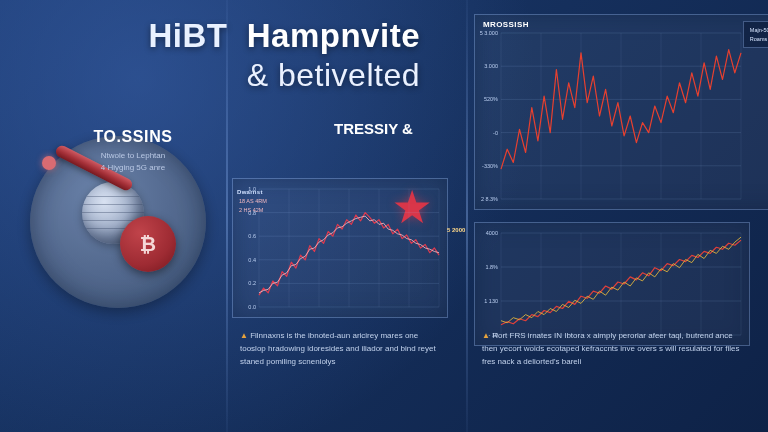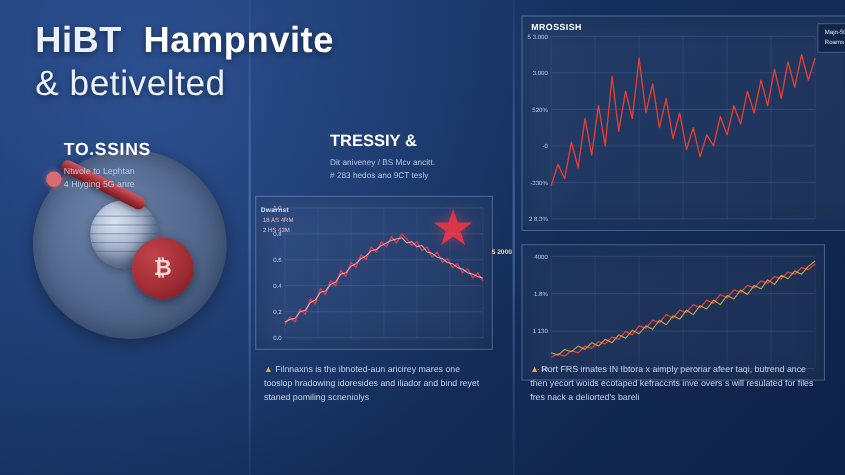--- a/index.html
+++ b/index.html
@@ -15,24 +15,25 @@
       radial-gradient(circle at 18% 18%, rgba(60,100,175,0.55) 0%, rgba(24,52,110,0) 55%),
       linear-gradient(135deg,#1b3a70 0%, #16315f 40%, #0e2247 100%);
   }
   .vline {
     position:absolute; top:0; bottom:0; width:2px;
     background:linear-gradient(to bottom, rgba(140,180,255,0.05), rgba(150,190,255,0.35), rgba(140,180,255,0.05));
   }
 
   
   .headline {
-    position:absolute; left:32px; top:16px; width:400px;
+    position:absolute; left:20px; top:16px; width:400px;
     color:#ffffff; font-size:33px; font-weight:bold; letter-spacing:0.5px;
     text-shadow:0 2px 6px rgba(0,0,0,0.45);
     line-height:1.22;
+    text-align:right;
   }
   .headline .h-accent { color:#e9f1ff; }
   .headline .h-sub { display:block; font-size:32px; font-weight:normal; color:#eaf1ff; }
 
   .circle-wrap {
     position:absolute; left:24px; top:120px; width:195px; height:190px;
   }
   .circle {
     position:absolute; left:6px; top:16px; width:176px; height:172px; border-radius:50%;
     background:radial-gradient(circle at 38% 34%, #6f86ab 0%, #5a6f93 45%, #415879 100%);
@@ -59,27 +60,27 @@
   .pipe {
     position:absolute; left:28px; top:42px; width:84px; height:12px; border-radius:6px;
     background:linear-gradient(to bottom,#cf5a62,#a32f37 55%,#76191f);
     transform:rotate(27deg); box-shadow:0 2px 6px rgba(0,0,0,0.4);
   }
   .pipe-tip {
     position:absolute; left:18px; top:36px; width:14px; height:14px; border-radius:50%;
     background:#d96b72; box-shadow:0 0 6px rgba(220,110,115,0.7);
   }
 
-  .kpi { position:absolute; left:58px; top:128px; width:150px; }
+  .kpi { position:absolute; left:58px; top:128px; width:150px;text-align:center; }
   .kpi-title { color:#ffffff; font-size:16px; font-weight:bold; letter-spacing:0.6px; }
   .kpi-sub { color:#b9c8e4; font-size:8px; line-height:1.5; margin-top:4px; }
 
   
   .mid-head { position:absolute; left:300px; top:120px; width:150px; }
-  .mid-title { color:#ffffff; font-size:15px; font-weight:bold; }
+  .mid-title { color:#ffffff; font-size:15px; font-weight:bold;margin-left:34px; }
   .mid-value { color:#ffffff; font-size:13px; font-weight:bold; margin-top:2px; }
   .mid-sub { color:#b6c6e3; font-size:7.5px; line-height:1.6; margin-top:5px; }
 
   .star {
     position:absolute; left:389px; top:185px; width:46px; height:44px;
     color:#d72b3f; font-size:46px; line-height:44px; text-align:center;
     text-shadow:0 0 10px rgba(215,43,63,0.55);
   }
 
   .panel {
@@ -147,22 +148,20 @@
   </div>
 
   <div class="kpi">
     <div class="kpi-title">TO.SSINS</div>
     <div class="kpi-sub" style="white-space:pre-line">Ntwole to Lephtan
 4 Hiyging 5G anre</div>
   </div>
 
   <div class="mid-head">
     <div class="mid-title">TRESSIY &amp;</div>
-    <div class="mid-sub" style="white-space:pre-line">Dit aniveney / BS Mcv ancitt.
-# 283 hedos ano 9CT tesly</div>
   </div>
   <div class="star">★</div>
 
   <div class="panel" id="mid-chart"><svg width="214" height="138" viewBox="0 0 214 138">
         <line x1="26" y1="10" x2="206" y2="10" stroke="rgba(165,200,255,0.22)" stroke-width="0.6"></line>
         <line x1="26" y1="33.6" x2="206" y2="33.6" stroke="rgba(165,200,255,0.22)" stroke-width="0.6"></line>
         <line x1="26" y1="57.2" x2="206" y2="57.2" stroke="rgba(165,200,255,0.22)" stroke-width="0.6"></line>
         <line x1="26" y1="80.8" x2="206" y2="80.8" stroke="rgba(165,200,255,0.22)" stroke-width="0.6"></line>
         <line x1="26" y1="104.4" x2="206" y2="104.4" stroke="rgba(165,200,255,0.22)" stroke-width="0.6"></line>
         <line x1="26" y1="128" x2="206" y2="128" stroke="rgba(165,200,255,0.22)" stroke-width="0.6"></line>

